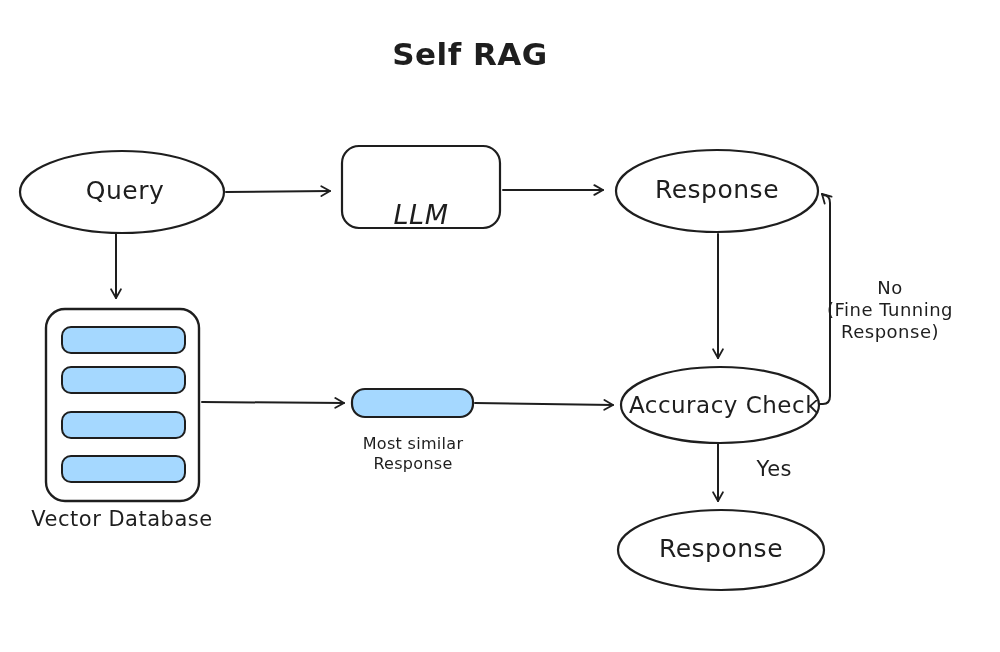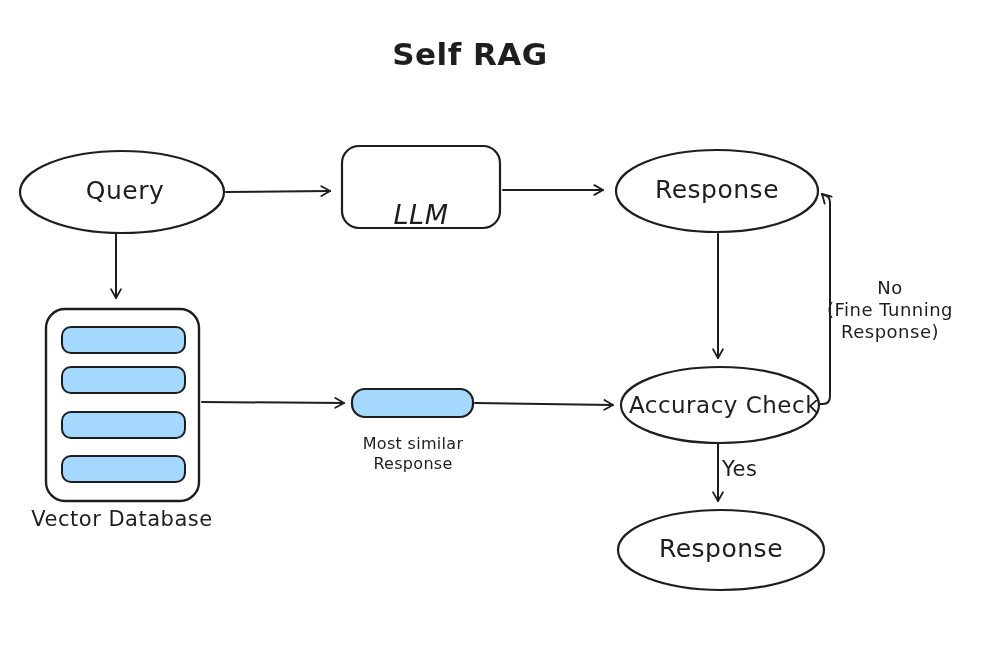--- a/index.html
+++ b/index.html
@@ -38,21 +38,21 @@
   }
   .node-label { font-size: 25px; }
   .query-label    { left: 22px;  top: 176px; width: 206px; }
   .llm-label      { left: 342px; top: 171px; width: 158px; font-style: italic; font-size: 27px; margin-top: 28px; }
   .response-top-label    { left: 616px; top: 175px; width: 202px; }
   .accuracy-label { left: 621px; top: 391px; width: 198px; font-size: 23px; text-align: right; }
   .response-bottom-label { left: 618px; top: 534px; width: 206px; }
   .vector-db-label { left: 18px; top: 507px; width: 208px; font-size: 21px; text-align: center; }
   .most-similar-label { left: 342px; top: 421px; width: 142px; font-size: 16px; letter-spacing: 0.3px; margin-top: 13px; }
   .no-label  { left: 808px; top: 277px; width: 164px; font-size: 18px; }
-  .yes-label { left: 722px; top: 457px; width: 70px; font-size: 21px; text-align: left; }
+  .yes-label { left: 722px; top: 457px; width: 70px; font-size: 21px; text-align: right; }
 </style>
 </head>
 <body>
 
 <div class="canvas">
 
   <svg class="diagram-svg" viewBox="0 0 1000 652" xmlns="http://www.w3.org/2000/svg">
     <defs>
       <marker id="arrow" viewBox="0 0 12 12" refX="10" refY="6" markerWidth="13" markerHeight="13" markerUnits="userSpaceOnUse" orient="auto">
         <path d="M 2 1.5 L 10 6 L 2 10.5" fill="none" stroke="#1e1e1e" stroke-width="1.7" stroke-linecap="round" stroke-linejoin="round"></path>

